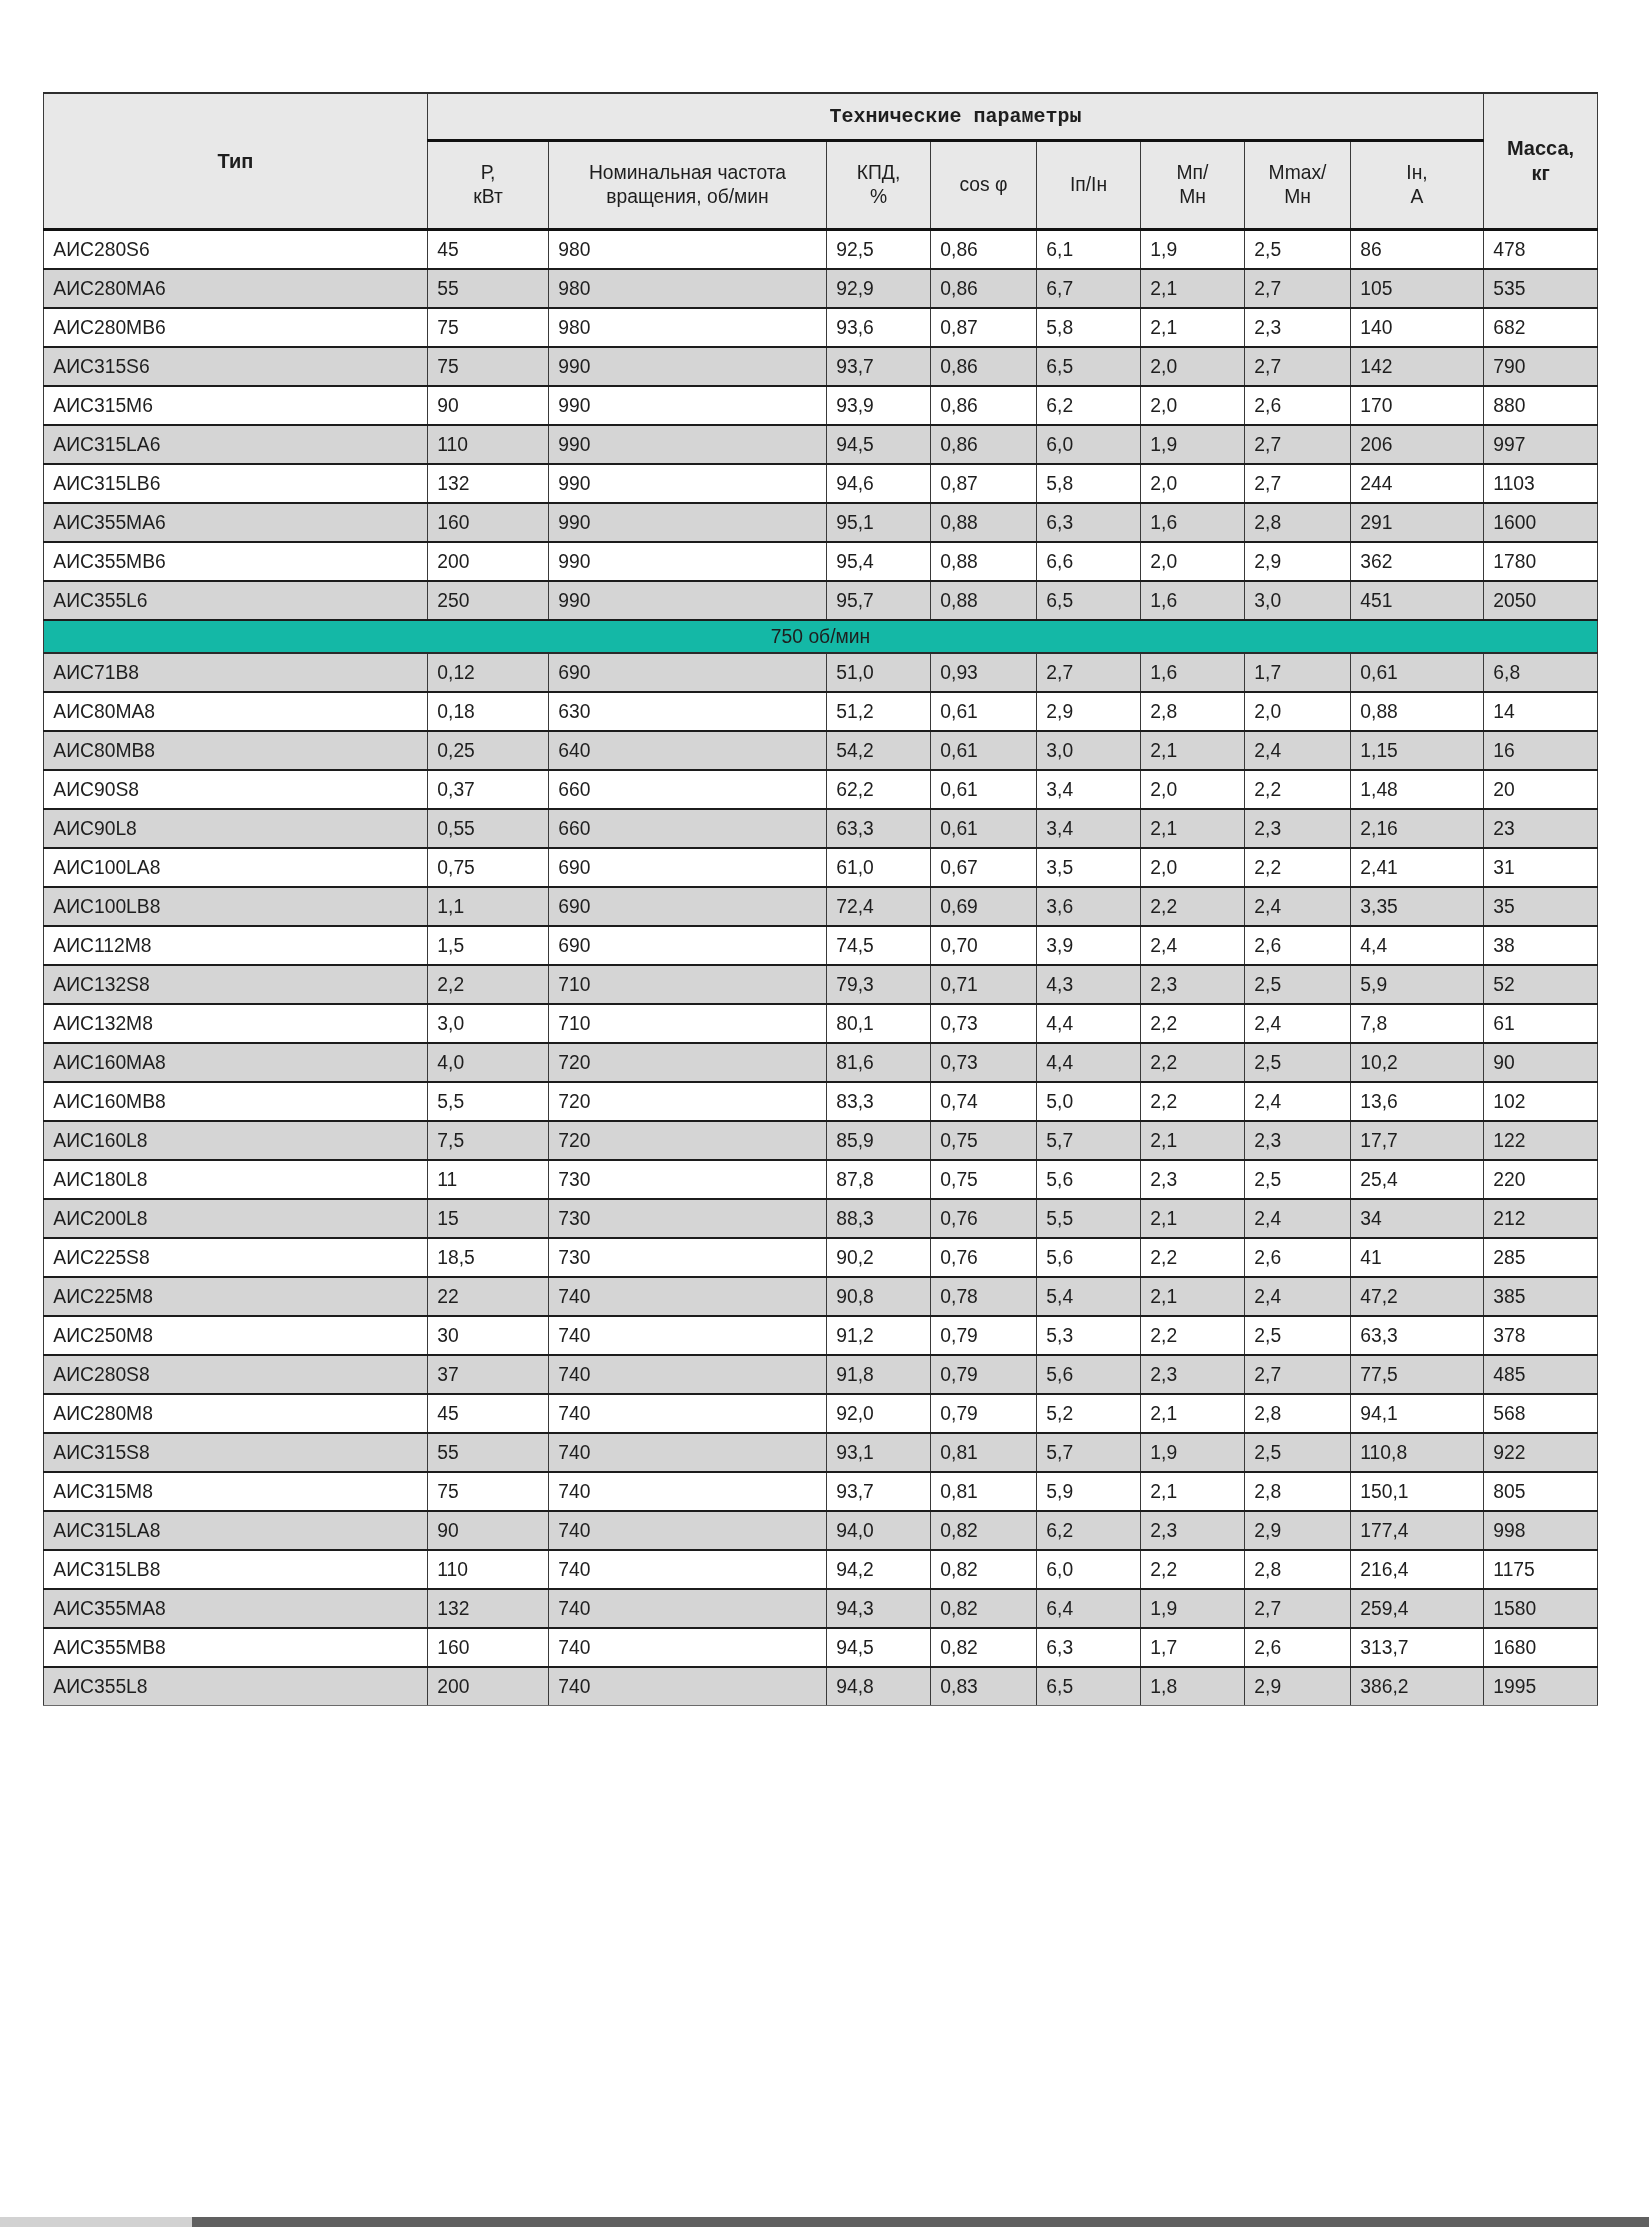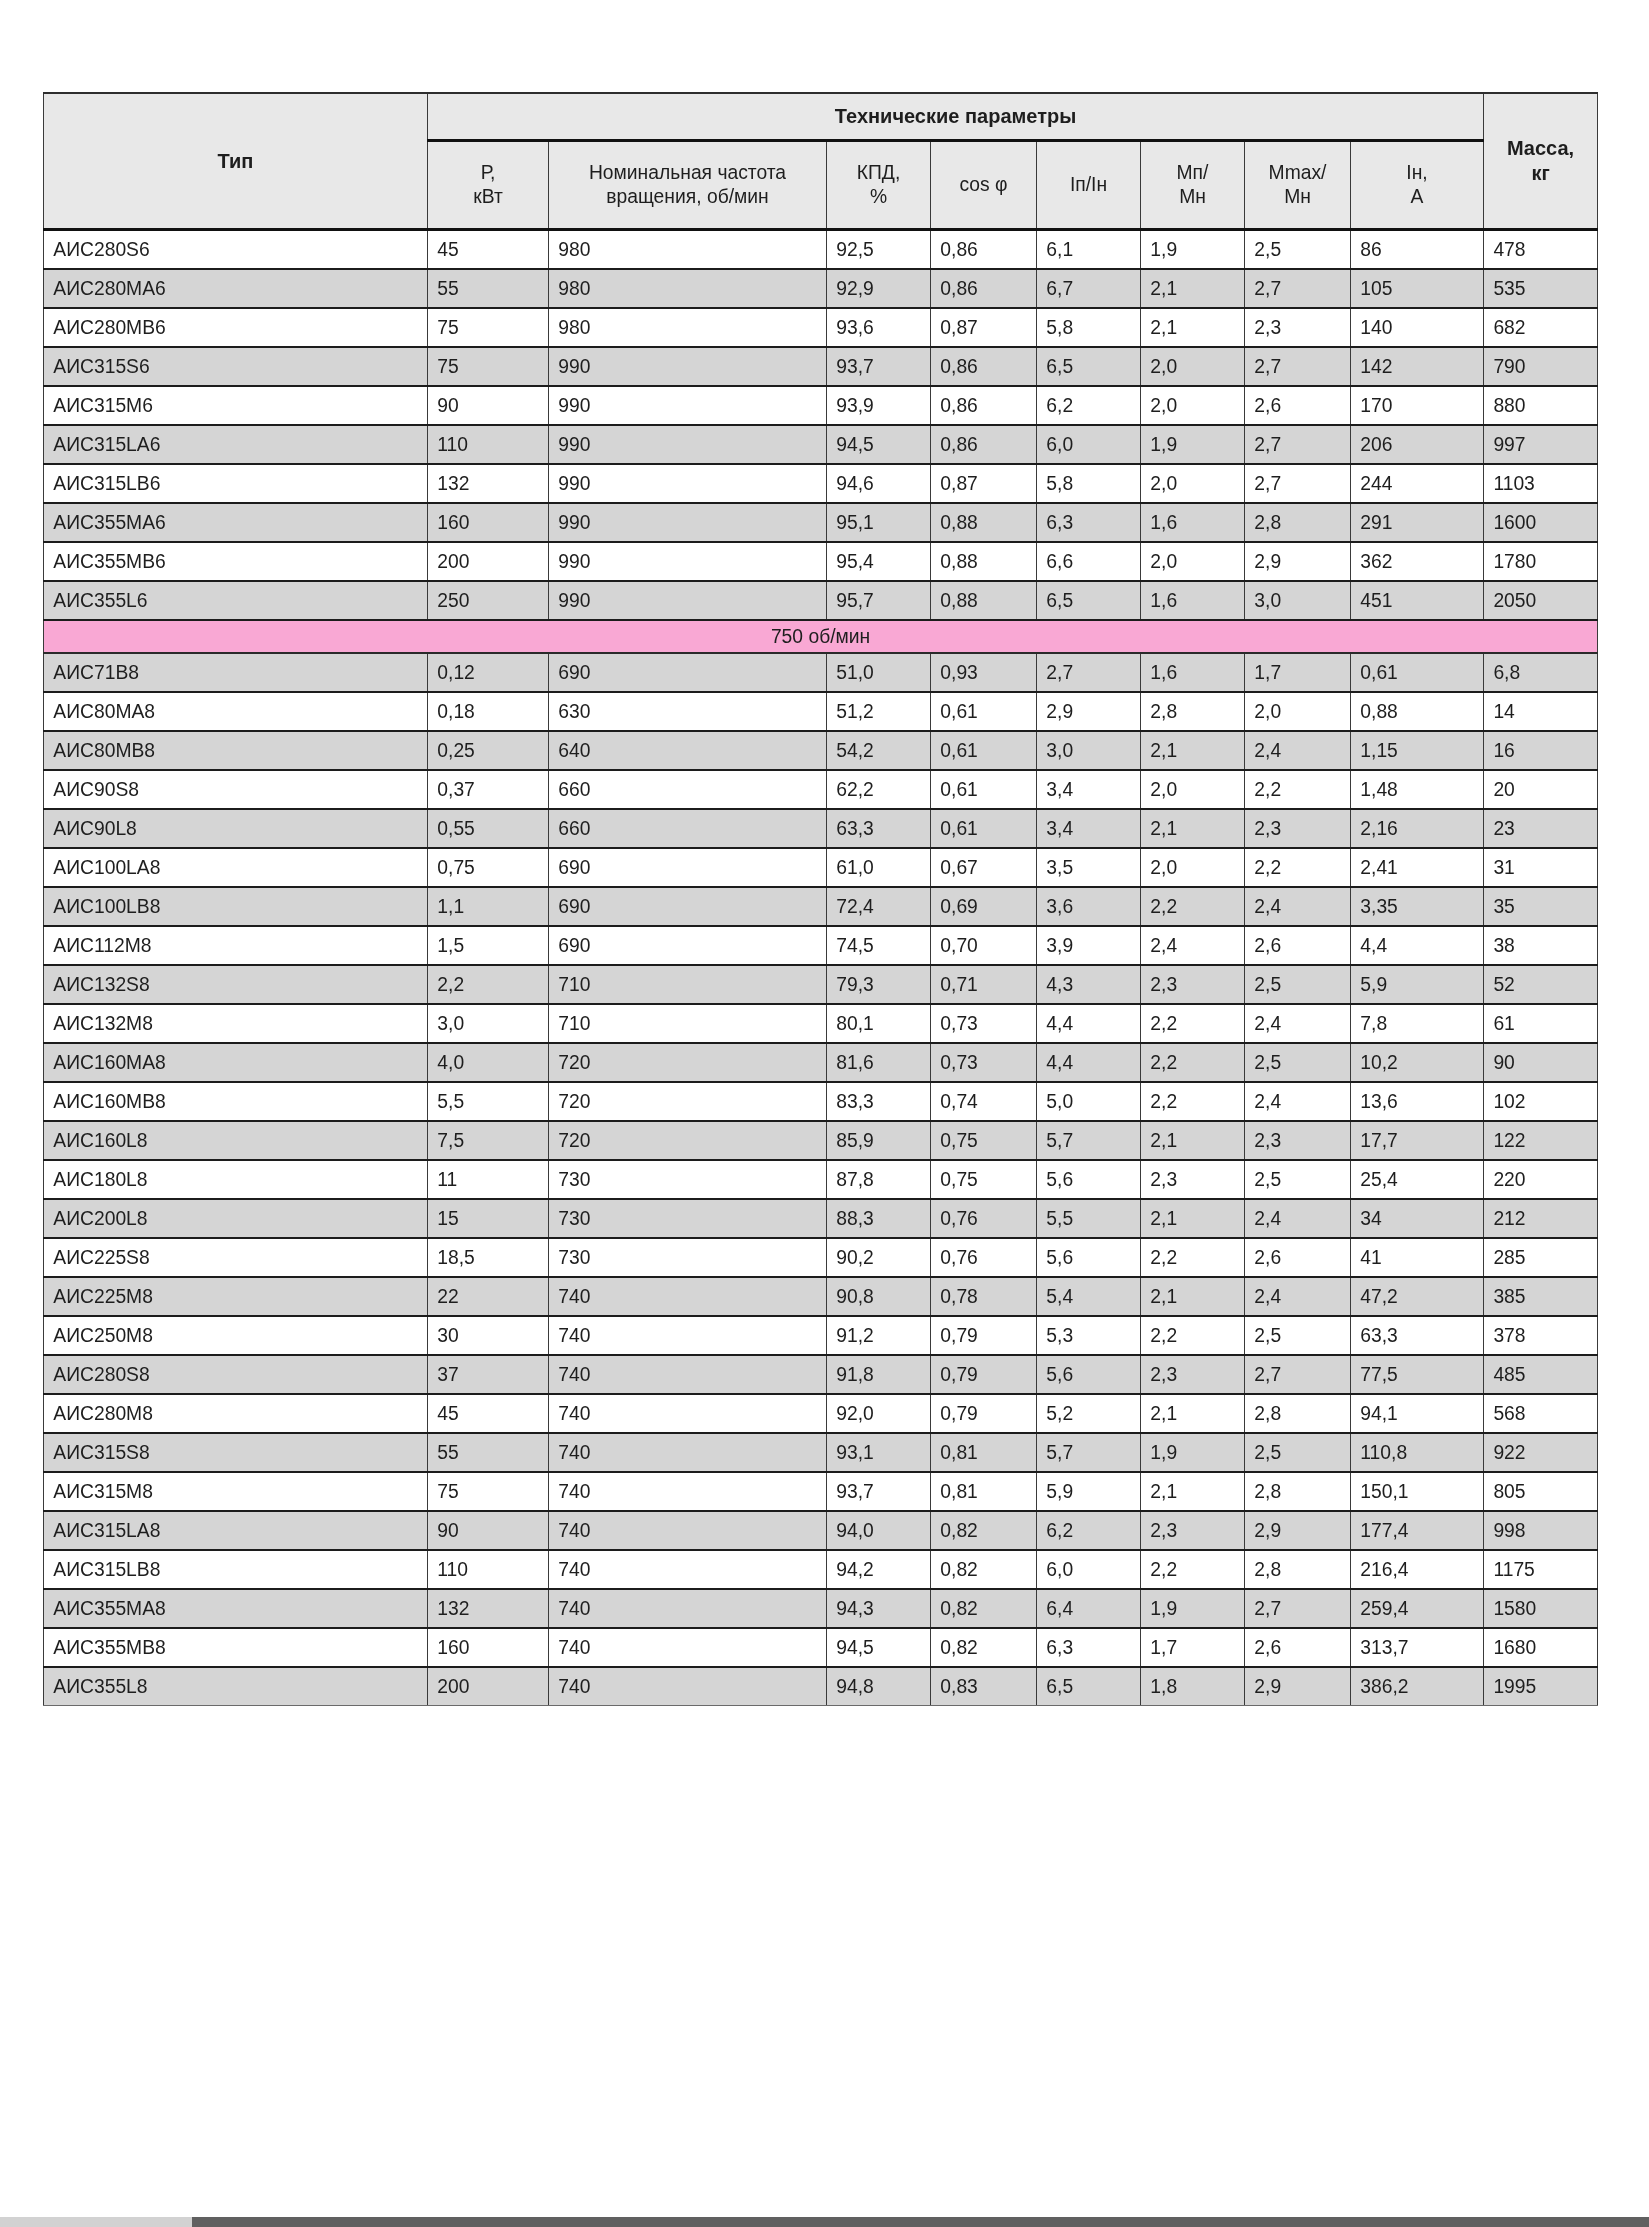--- a/index.html
+++ b/index.html
@@ -42,20 +42,21 @@
     vertical-align: middle;
     white-space: pre-line;
     font-weight: normal;
     line-height: 1.25;
   }
   th.th-group {
     height: 43px;
     font-weight: bold;
     font-size: 20px;
     border-bottom: 3.3px solid #111111;
+    font-family: Liberation Mono, monospace;
   }
   th.th-type, th.th-mass {
     font-weight: bold;
     font-size: 20px;
     border-bottom: 3.3px solid #111111;
   }
   tr.subheader th {
     height: 84px;
     font-size: 19.3px;
     border-bottom: 3.3px solid #111111;
@@ -70,21 +71,21 @@
     white-space: nowrap;
   }
   tbody tr.gray td {
     background: #d5d5d5;
   }
   tbody tr.white td {
     background: #ffffff;
   }
   tbody tr.divider-row td {
     height: 31px;
-    background: #f9a8d4;
+    background: #14b8a6;
     text-align: center;
     padding: 0;
     border-top: 2.7px solid #141414;
     border-bottom: 2px solid #2a2a2a;
     border-left: none;
     border-right: none;
   }
   tbody tr:last-child td {
     border-bottom: 1.3px solid #6a6a6a;
     margin-left: 12px;

